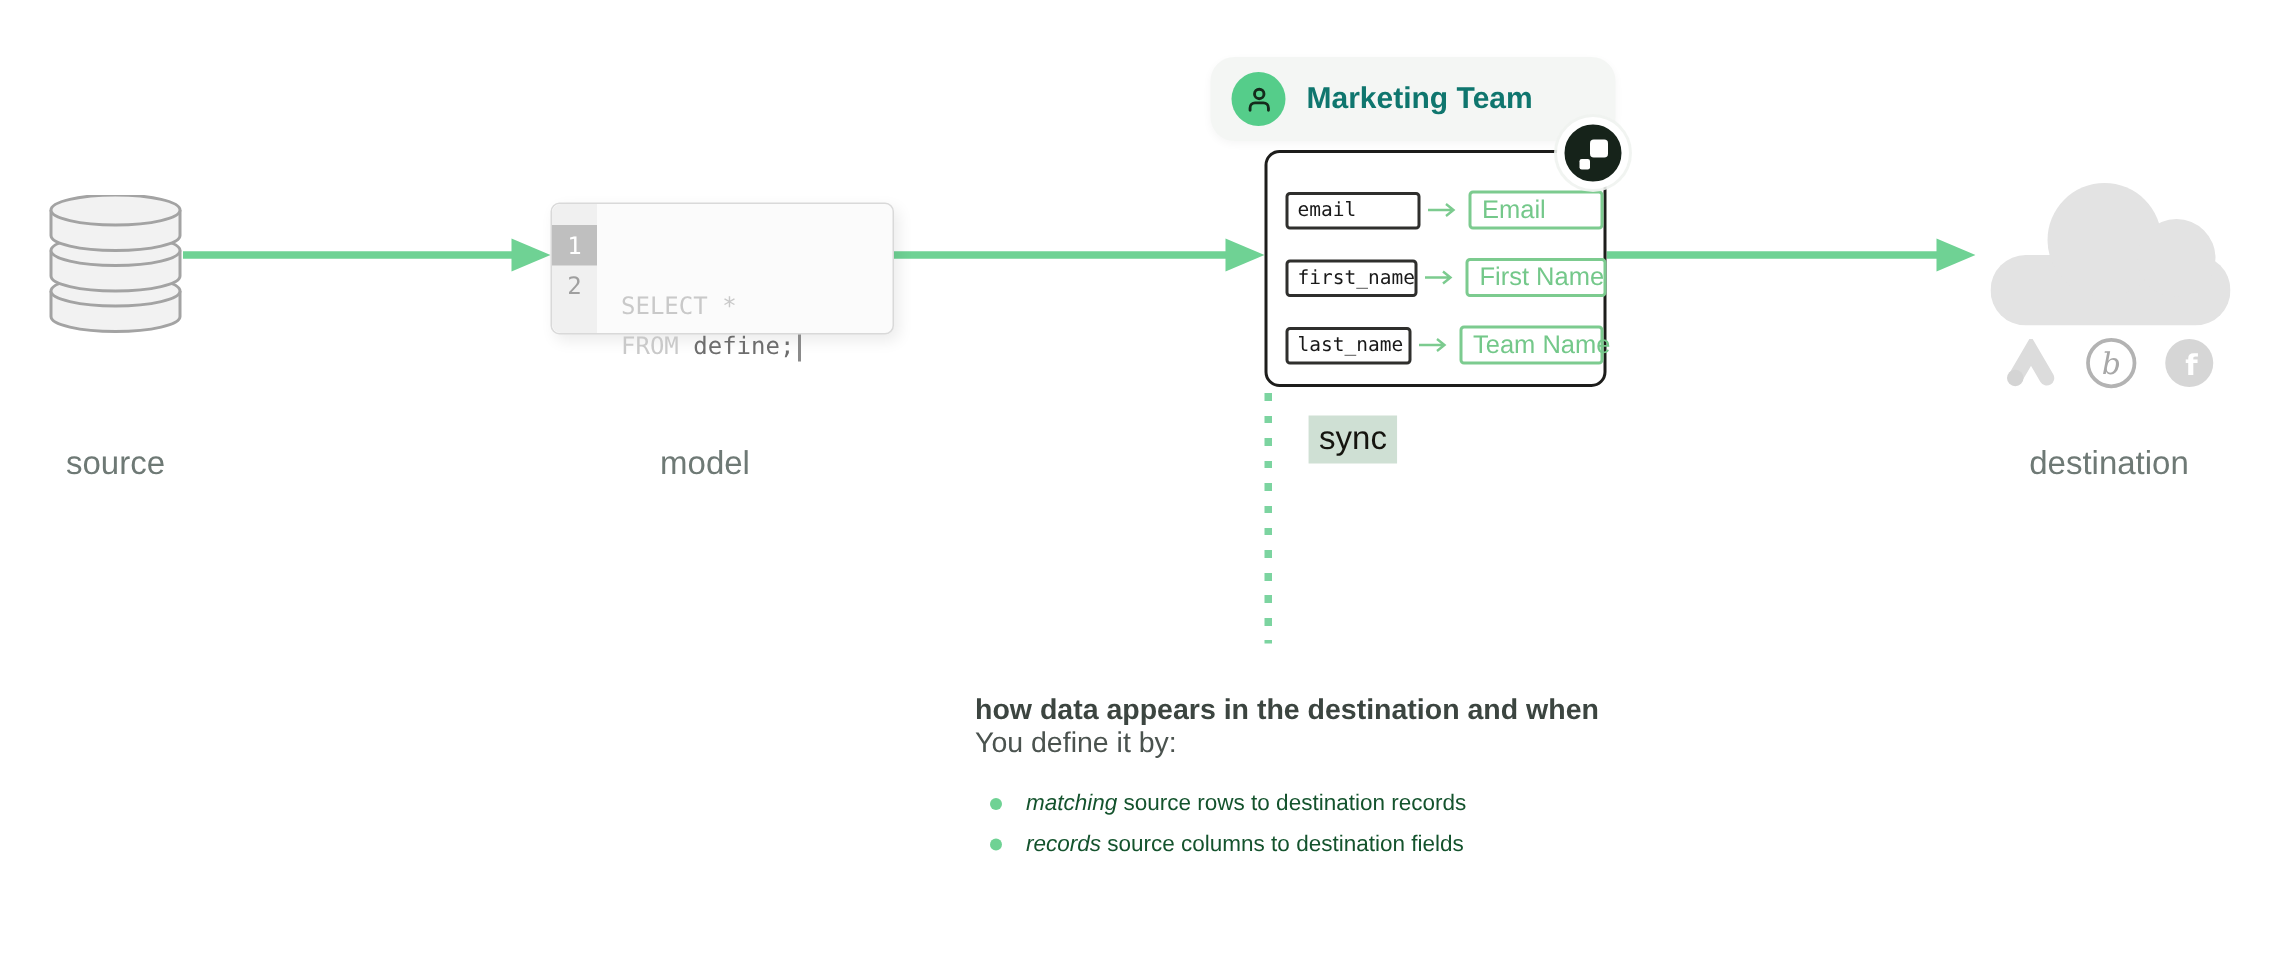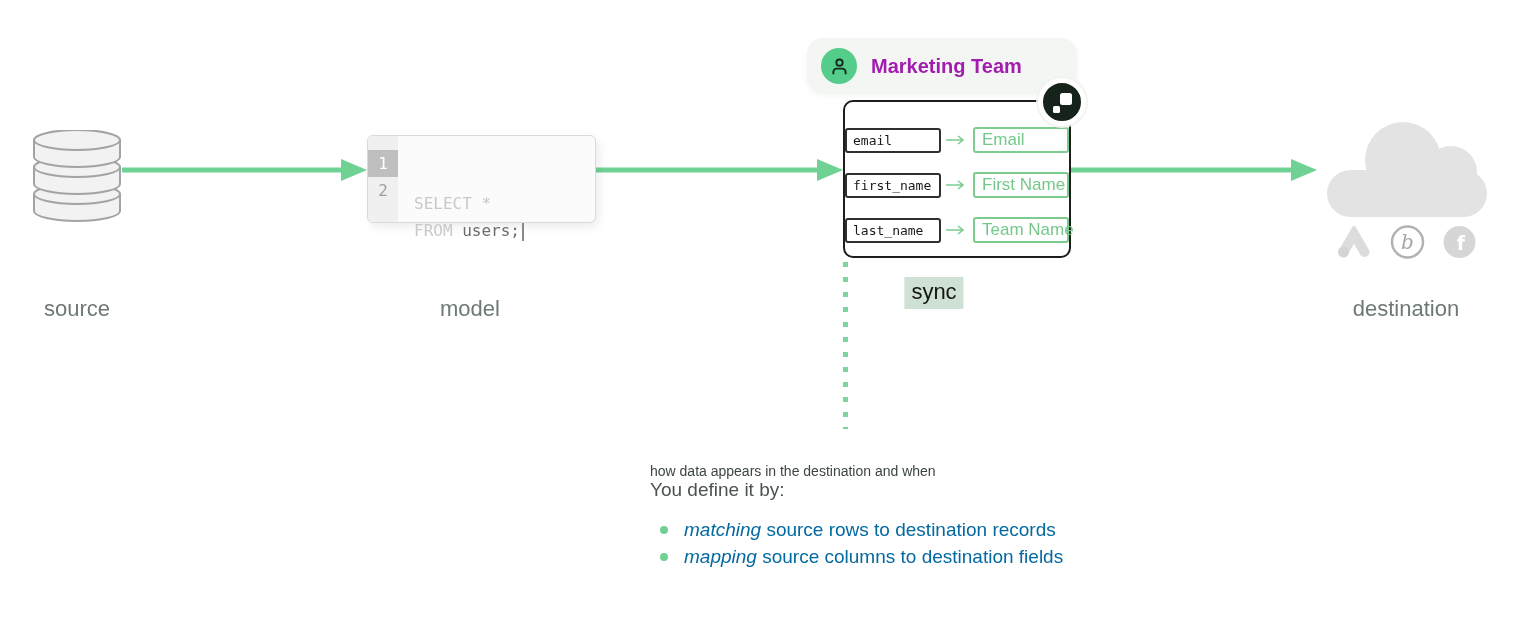--- a/index.html
+++ b/index.html
@@ -56,27 +56,27 @@
   .team-pill {
     position:absolute; left:807px; top:38px; width:270px; height:56px;
     background:#f4f6f4; border-radius:16px;
     display:flex; align-items:center; gap:14px; padding-left:14px;
     box-shadow:0 2px 6px rgba(0,0,0,0.04);
   }
   .team-avatar {
     width:36px; height:36px; border-radius:50%; background:#55cd8a;
     display:flex; align-items:center; justify-content:center; flex:0 0 auto;
   }
-  .team-name { font-size:20px; font-weight:600; color:#a21caf; }
+  .team-name { font-size:20px; font-weight:600; color:#0f766e; }
 
   
   .sync-card {
     position:absolute; left:843px; top:100px; width:228px; height:158px;
     background:#ffffff; border:2px solid #1d1d1b; border-radius:10px;
-    display:flex; flex-direction:column; gap:19px; padding:25px 0 0 0;
+    display:flex; flex-direction:column; gap:19px; padding:25px 0 0 12px;
   }
   .map-row { display:flex; align-items:center; gap:5px; }
   .src-box {
     width:96px; height:25px; border:2px solid #2f2f2d; border-radius:3px;
     font-family:"DejaVu Sans Mono", monospace; font-size:13px; color:#191919;
     display:flex; align-items:center; padding-left:6px; background:#fff;
   }
   .dst-box {
     width:96px; height:26px; border:2px solid #7ccb8f; border-radius:3px;
     font-size:17px; color:#74c88a; display:flex; align-items:center;
@@ -101,25 +101,25 @@
 
   
   .cloud-icon { position:absolute; left:1327px; top:120px; }
   .dest-icons {
     position:absolute; left:1406px; top:224px; transform:translateX(-50%);
     display:flex; align-items:center; gap:17px;
   }
 
   
   .info { position:absolute; left:650px; top:463px; width:600px; }
-  .info-heading { font-size:14px; font-weight:400; color:#3c4540; }
+  .info-heading { font-size:19px; font-weight:700; color:#3c4540; }
   .info-sub { font-size:19px; color:#4b534f; margin-top:0; }
   .info-list { list-style:none; margin-top:15px; }
   .info-list li {
-    position:relative; font-size:19px; color:#0369a1;
+    position:relative; font-size:15px; color:#14532d;
     line-height:27px; padding-left:34px;
   }
   .info-list .dot {
     position:absolute; left:10px; top:10px; width:8px; height:8px;
     border-radius:50%; background:#6fd294;
   }
   .info-list .term { font-style:italic; }
 </style>
 </head>
 <body>
@@ -150,21 +150,21 @@
     <polygon points="220,1 220,23 246,12"></polygon>
   </svg>
 
   <div class="sql-box">
     <div class="sql-gutter">
       <span class="num active">1</span>
       <span class="num">2</span>
     </div>
     <div class="sql-code">
       <div class="sql-line"><span class="tok-faded">SELECT *</span></div>
-      <div class="sql-line"><span class="tok-faded">FROM </span><span class="tok-dark">users;</span><span class="caret"></span></div>
+      <div class="sql-line"><span class="tok-faded">FROM </span><span class="tok-dark">define;</span><span class="caret"></span></div>
     </div>
   </div>
 
   <div class="team-pill">
     <span class="team-avatar">
       <svg width="21" height="21" viewBox="0 0 24 24" fill="none" stroke="#152a1c" stroke-width="2.2" stroke-linecap="round" stroke-linejoin="round">
         <path d="M19 20v-1.8a3.8 3.8 0 0 0-3.8-3.8H8.8A3.8 3.8 0 0 0 5 18.2V20"></path>
         <circle cx="12" cy="7.6" r="3.6"></circle>
       </svg>
     </span>
@@ -222,25 +222,25 @@
       <text x="18" y="25" font-family="DejaVu Serif, serif" font-style="italic" font-size="20" fill="#a8a8a8" text-anchor="middle">b</text>
     </svg>
     <svg width="34" height="34" viewBox="0 0 34 34">
       <circle cx="17" cy="17" r="16" fill="#d6d6d6"></circle>
       <text x="18.5" y="25" font-family="DejaVu Sans, sans-serif" font-weight="bold" font-size="19" fill="#ffffff" text-anchor="middle">f</text>
     </svg>
   </div>
 
   <div class="stage-label" style="left:77px">source</div>
   <div class="stage-label" style="left:470px">model</div>
-  <div class="stage-label sync" style="left:934px">sync</div>
+  <div class="stage-label sync" style="left:902px">sync</div>
   <div class="stage-label" style="left:1406px">destination</div>
 
   <div class="info">
     <div class="info-heading">how data appears in the destination and when</div>
     <div class="info-sub">You define it by:</div>
     <ul class="info-list">
       <li><span class="dot"></span><span class="term">matching</span><span> source rows to destination records</span></li>
-      <li><span class="dot"></span><span class="term">mapping</span><span> source columns to destination fields</span></li>
+      <li><span class="dot"></span><span class="term">records</span><span> source columns to destination fields</span></li>
     </ul>
   </div>
 
 </div>
 
 </body></html>

